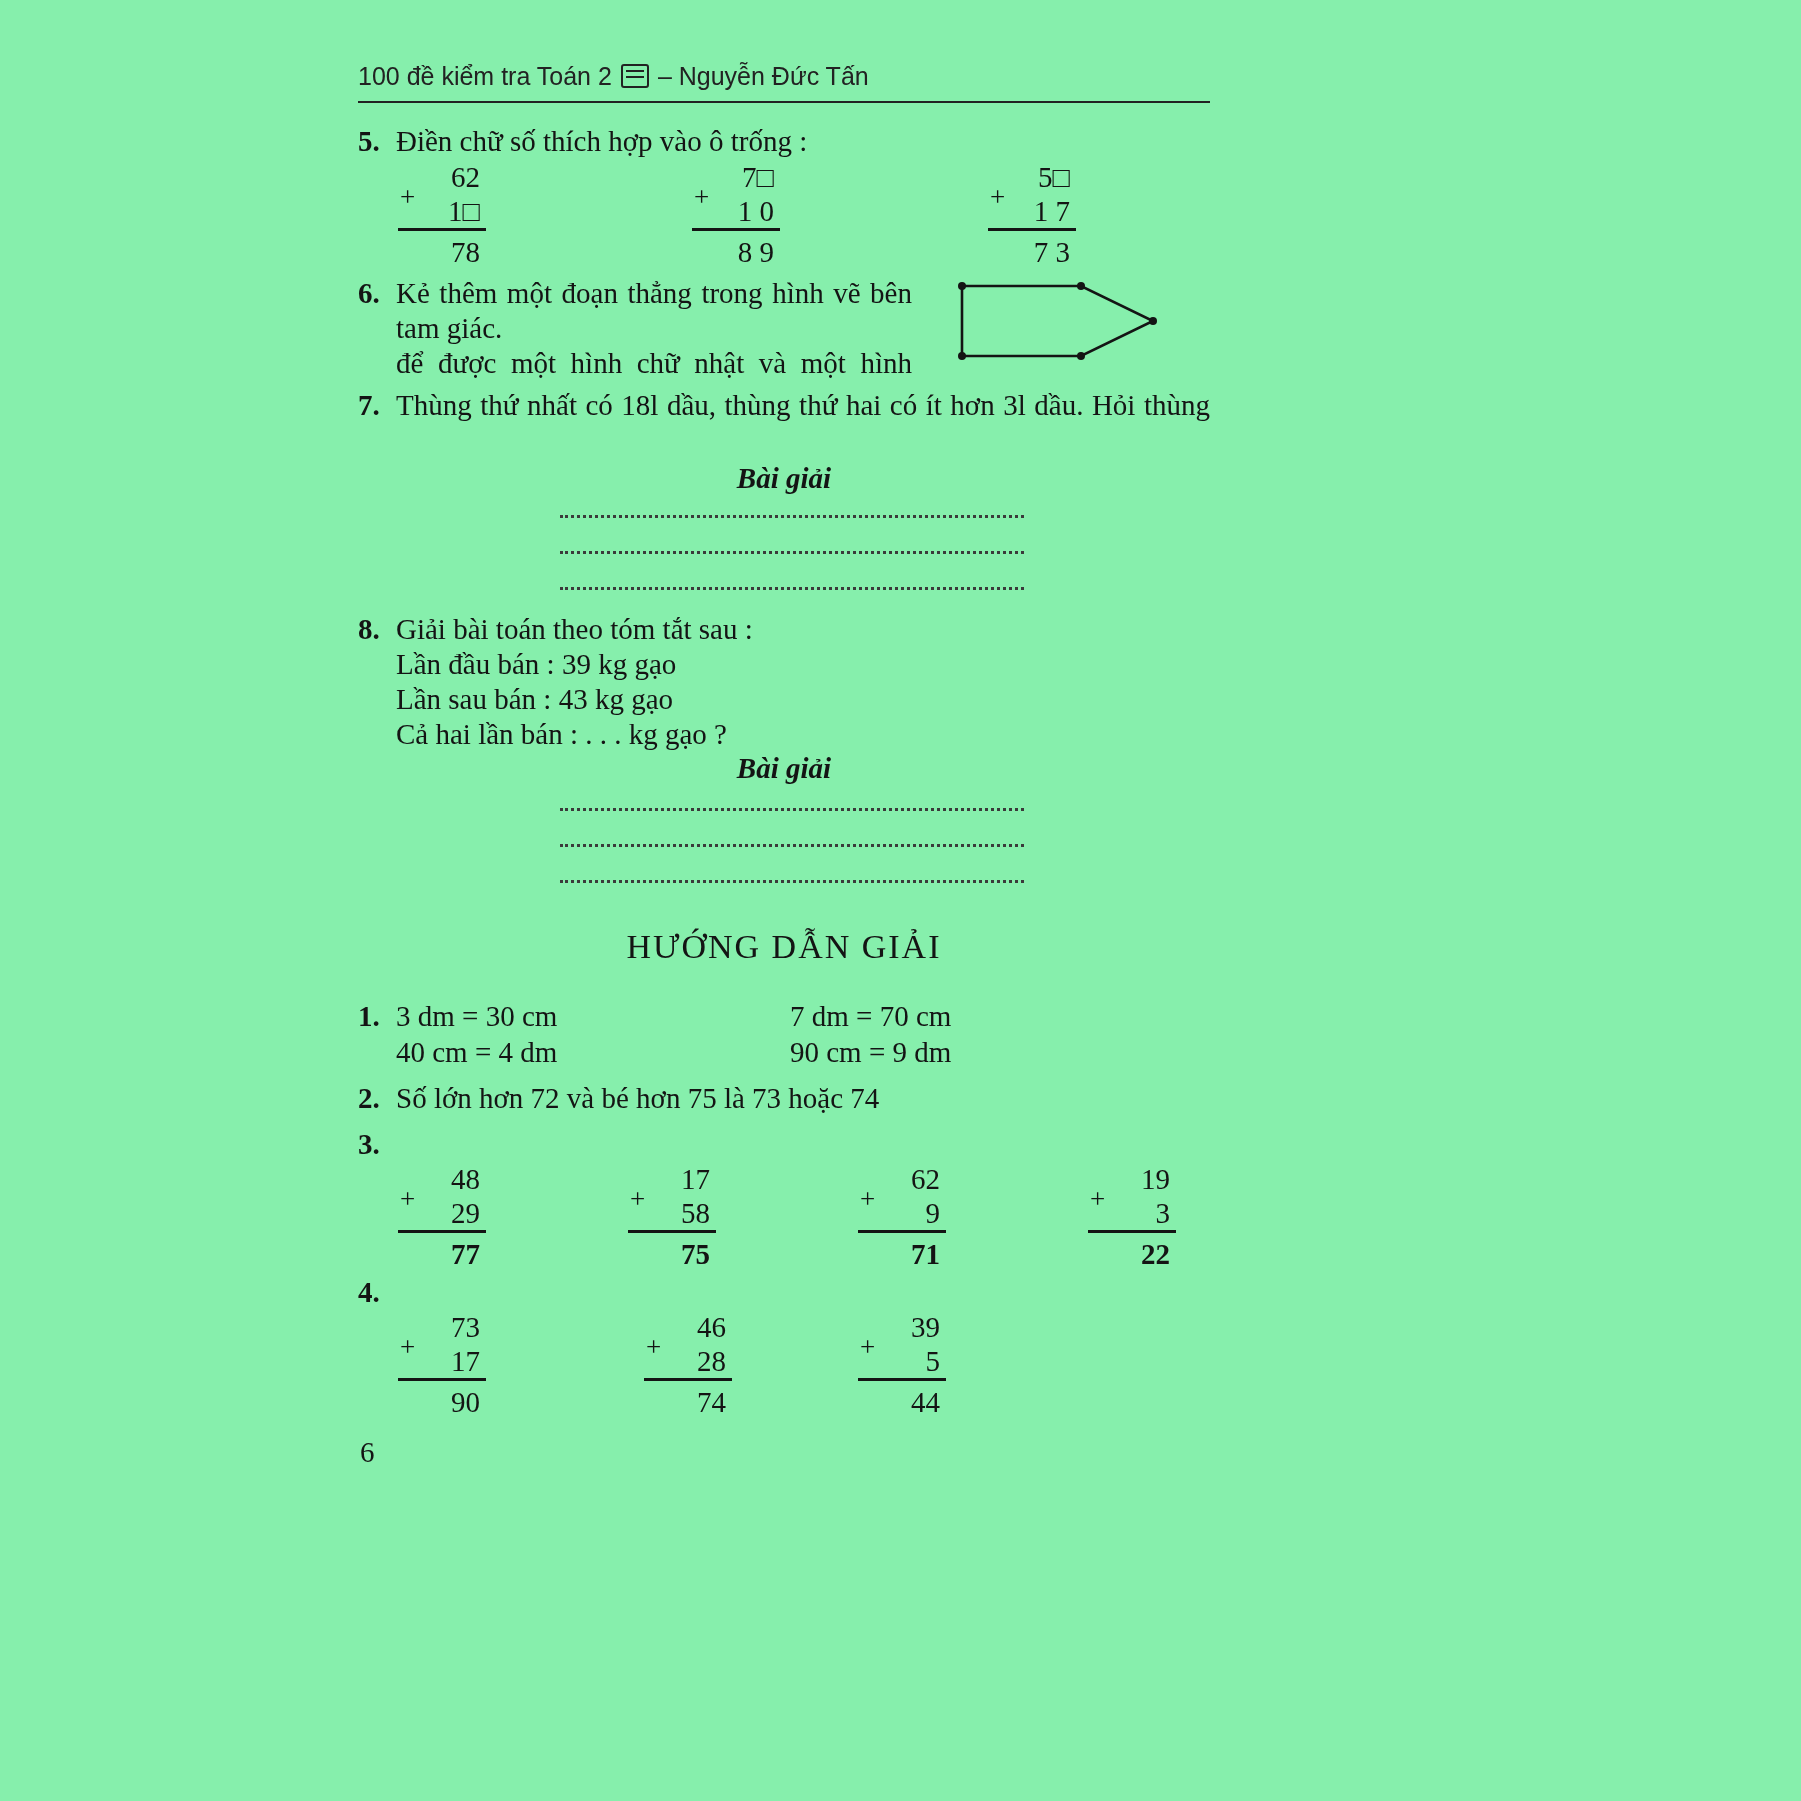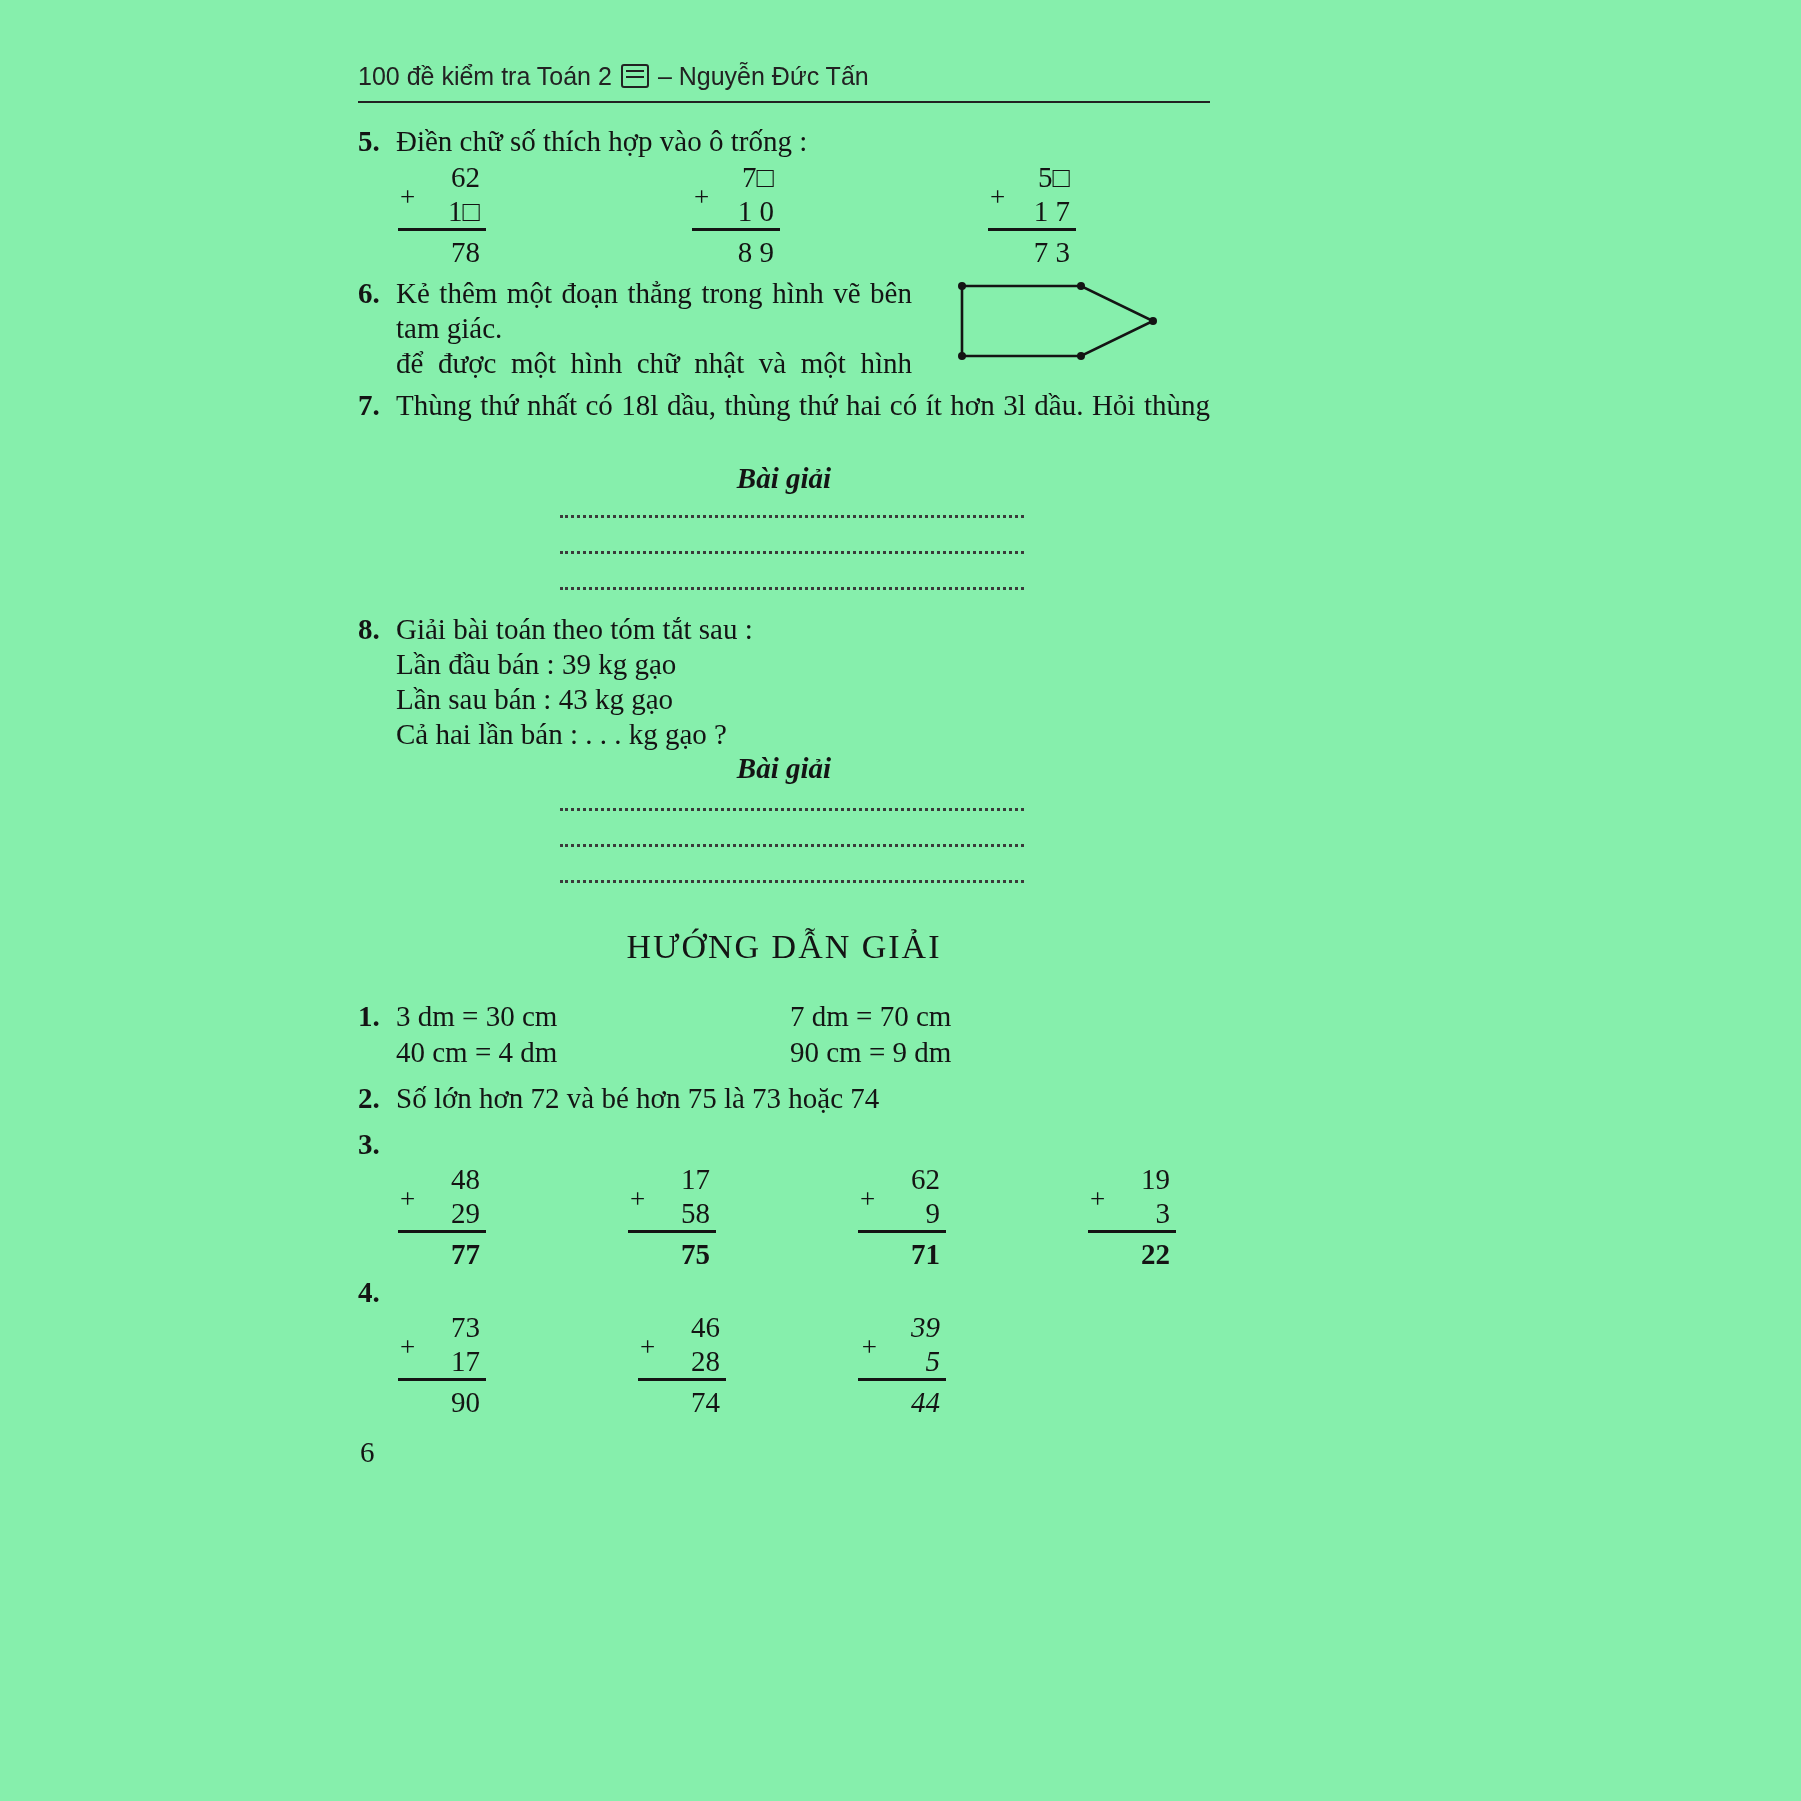--- a/index.html
+++ b/index.html
@@ -158,26 +158,26 @@
 
     <div class="srow" style="top:1276px;">
       <span class="num">4.</span>
     </div>
     <div class="addrow" style="top:1310px;">
       <div class="add" style="left:40px;">
         <div class="top">73</div>
         <div class="bot"><span class="plus">+</span><span>17</span></div>
         <div class="res">90</div>
       </div>
-      <div class="add" style="left:280px;font-family:Liberation Serif, serif;">
+      <div class="add" style="left:286px;font-family:Liberation Serif, serif;">
         <div class="top">46</div>
         <div class="bot"><span class="plus">+</span><span>28</span></div>
         <div class="res">74</div>
       </div>
-      <div class="add" style="left:500px;font-style:italic;">
+      <div class="add" style="left:500px;">
         <div class="top">39</div>
         <div class="bot"><span class="plus">+</span><span>5</span></div>
         <div class="res">44</div>
       </div>
     </div>
 
     <div class="pageno">6</div>
 
   </div>
 </div>

